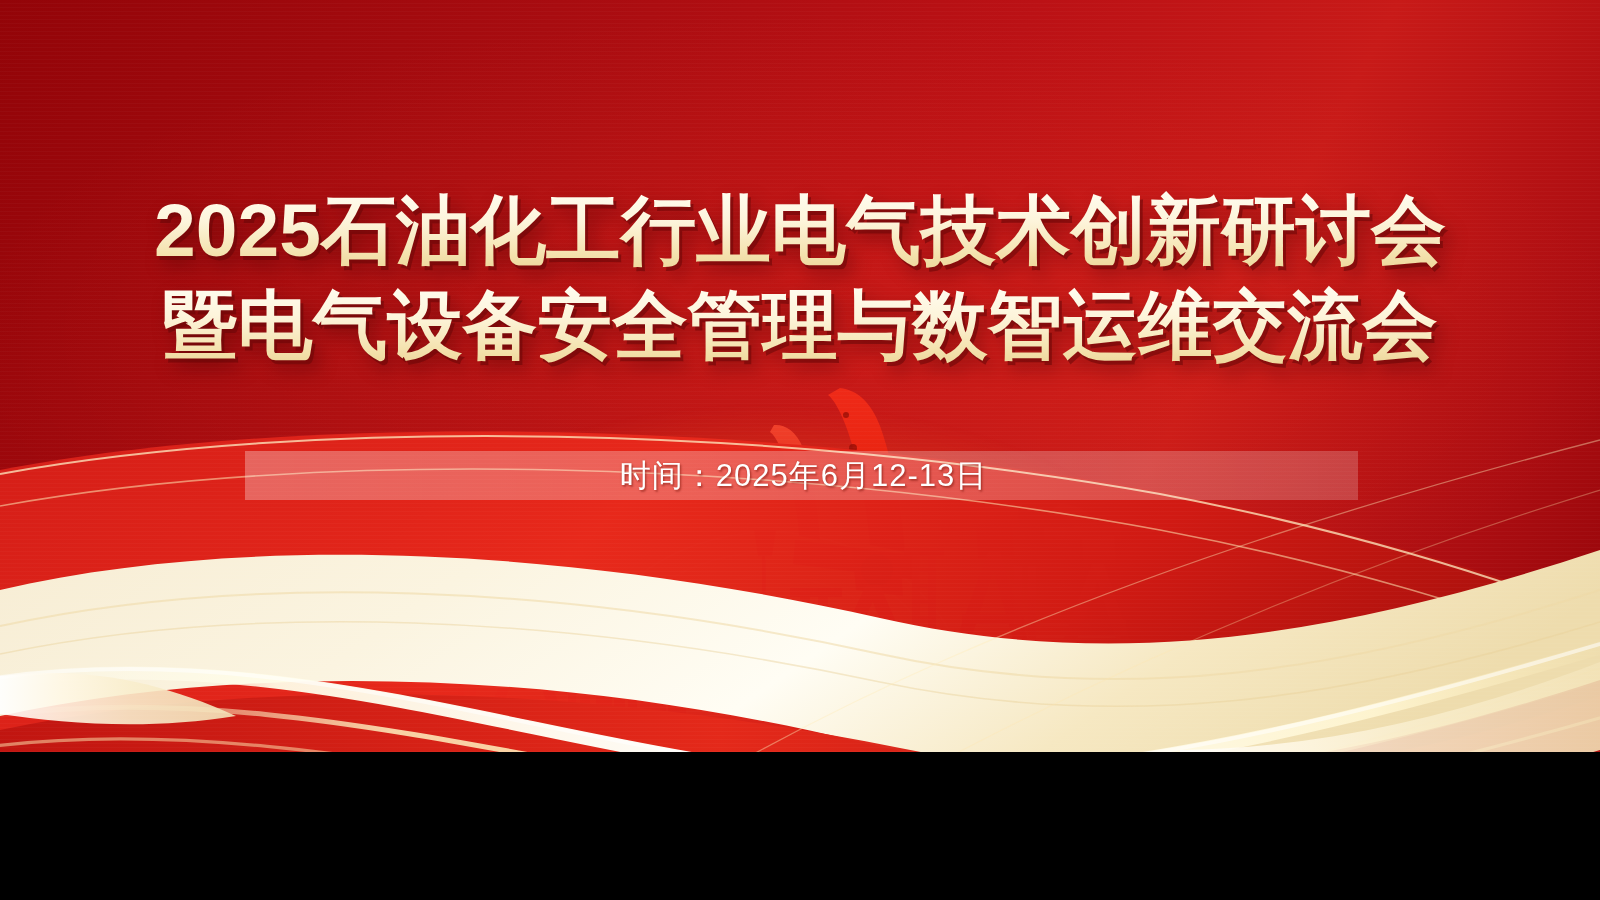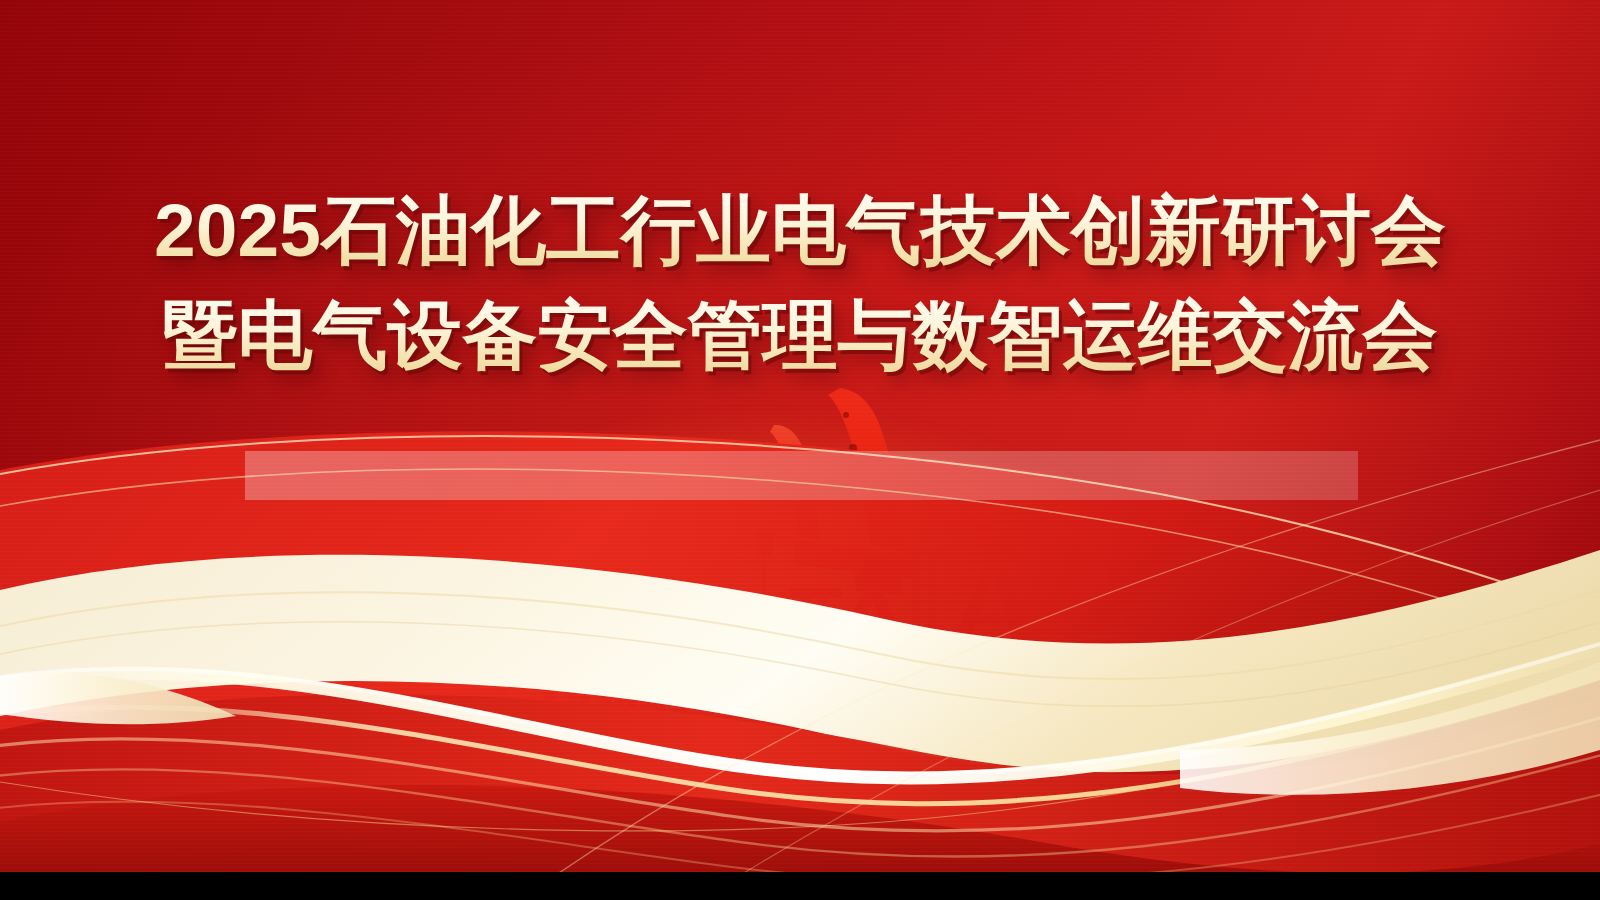--- a/index.html
+++ b/index.html
@@ -1,20 +1,20 @@
 <!DOCTYPE html>
 <html><head>
 <meta charset="utf-8">
 <style>
   html,body{margin:0;padding:0;background:#000;}
   body{font-family:"Liberation Sans","DejaVu Sans",sans-serif;}
 
   #poster{
     position:relative;
-    width:1600px;height:872px;
+    width:1600px;height:752px;
     overflow:hidden;
     background:#701a75;
   }
 
   
   .bg-base{
     position:absolute;inset:0;
     background:
       radial-gradient(120% 90% at 50% 62%, rgba(255,150,40,.00) 0%, rgba(255,150,40,.00) 100%),
       linear-gradient(118deg,#930408 0%,#a80c10 28%,#bb1115 52%,#c81a18 70%,#ab0d11 88%,#920408 100%);
@@ -73,21 +73,21 @@
     background:linear-gradient(180deg,#fffdf2 0%,#fdf4da 40%,#f4e2ae 78%,#ecd496 100%);
     -webkit-background-clip:text;
     background-clip:text;
     -webkit-text-fill-color:transparent;
     filter:
       drop-shadow(3px 4px 0px rgba(104,6,8,.55))
       drop-shadow(6px 8px 9px rgba(80,3,5,.42));
     white-space:nowrap;
   }
   .tline.l1{font-size:75px;}
-  .tline.l2{font-size:75px;margin-top:20px;}
+  .tline.l2{font-size:75px;margin-top:10px;}
 
   
   .infobar{
     position:absolute;
     left:245px;top:451px;
     width:1113px;height:49px;
     background:linear-gradient(90deg, rgba(255,255,255,.30) 0%, rgba(255,255,255,.26) 45%, rgba(255,255,255,.20) 100%);
     z-index:9;
     display:flex;align-items:center;justify-content:center;
   }
@@ -376,16 +376,17 @@
 
   <div class="scan"></div>
 
   <div class="title-wrap">
     <div class="tline l1">2025石油化工行业电气技术创新研讨会</div>
     <div class="tline l2">暨电气设备安全管理与数智运维交流会</div>
   </div>
 
   <div class="infobar">
     <div class="infotext">
+      <span>时间：2025年6月12-13日</span>
     </div>
   </div>
 
 </div>
 
 </body></html>

